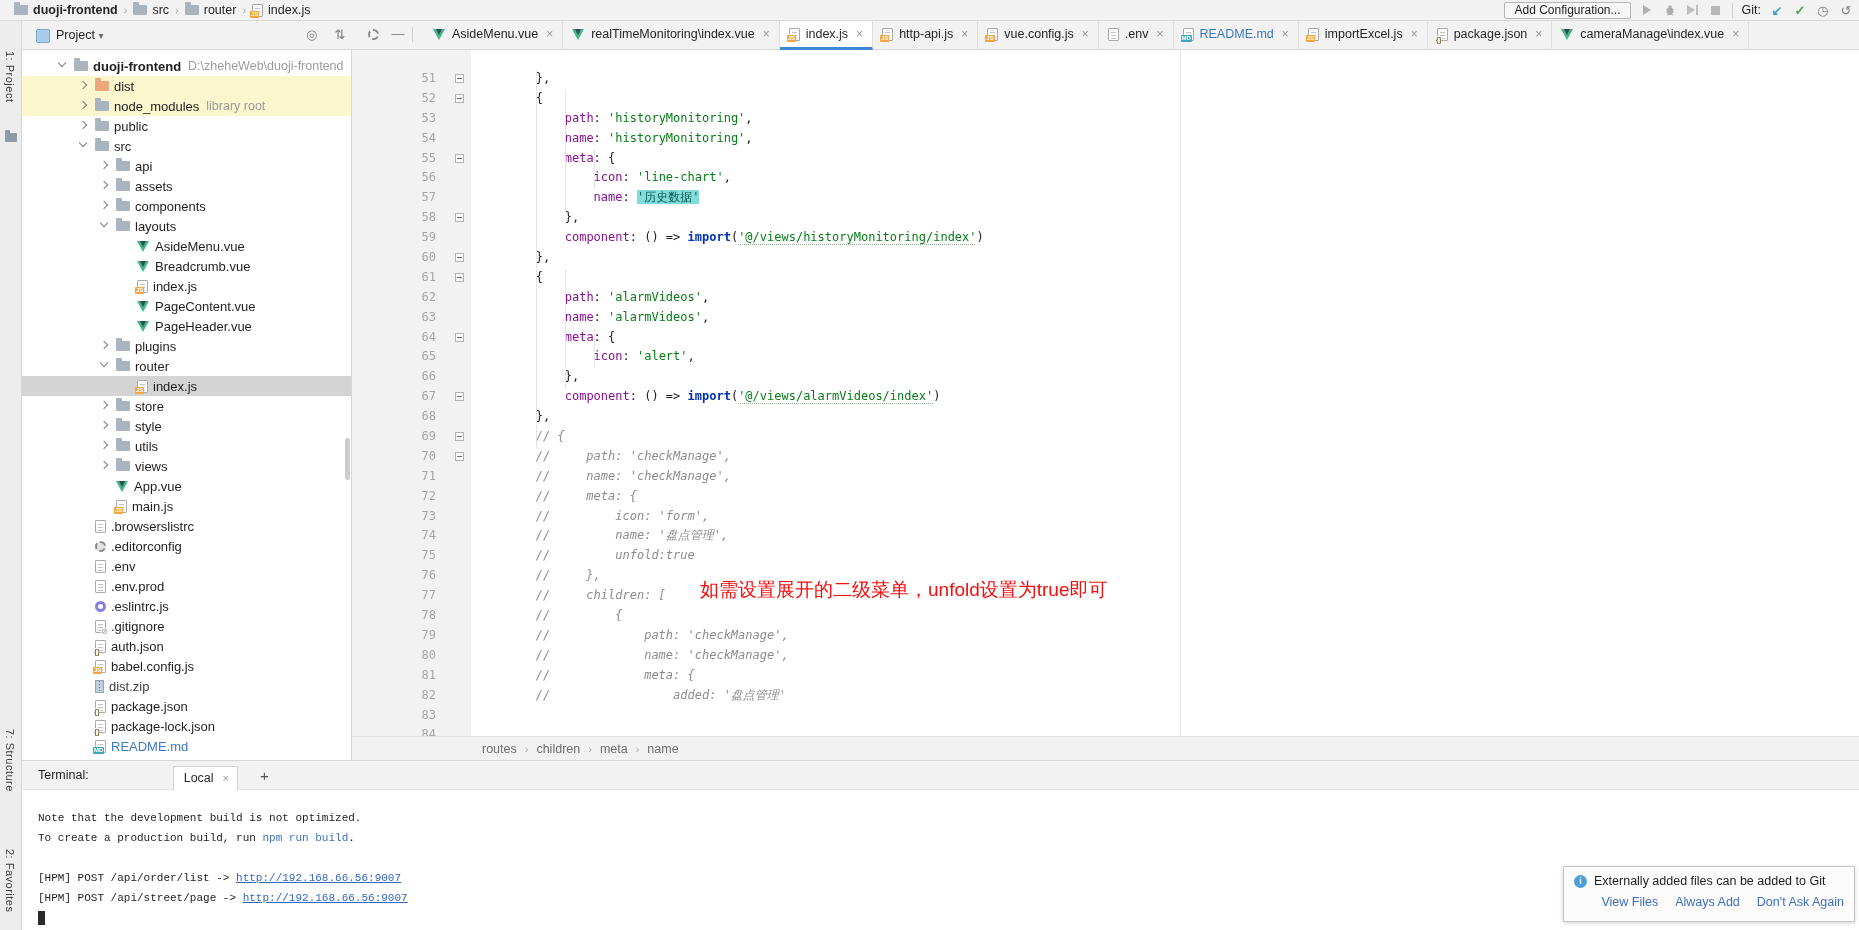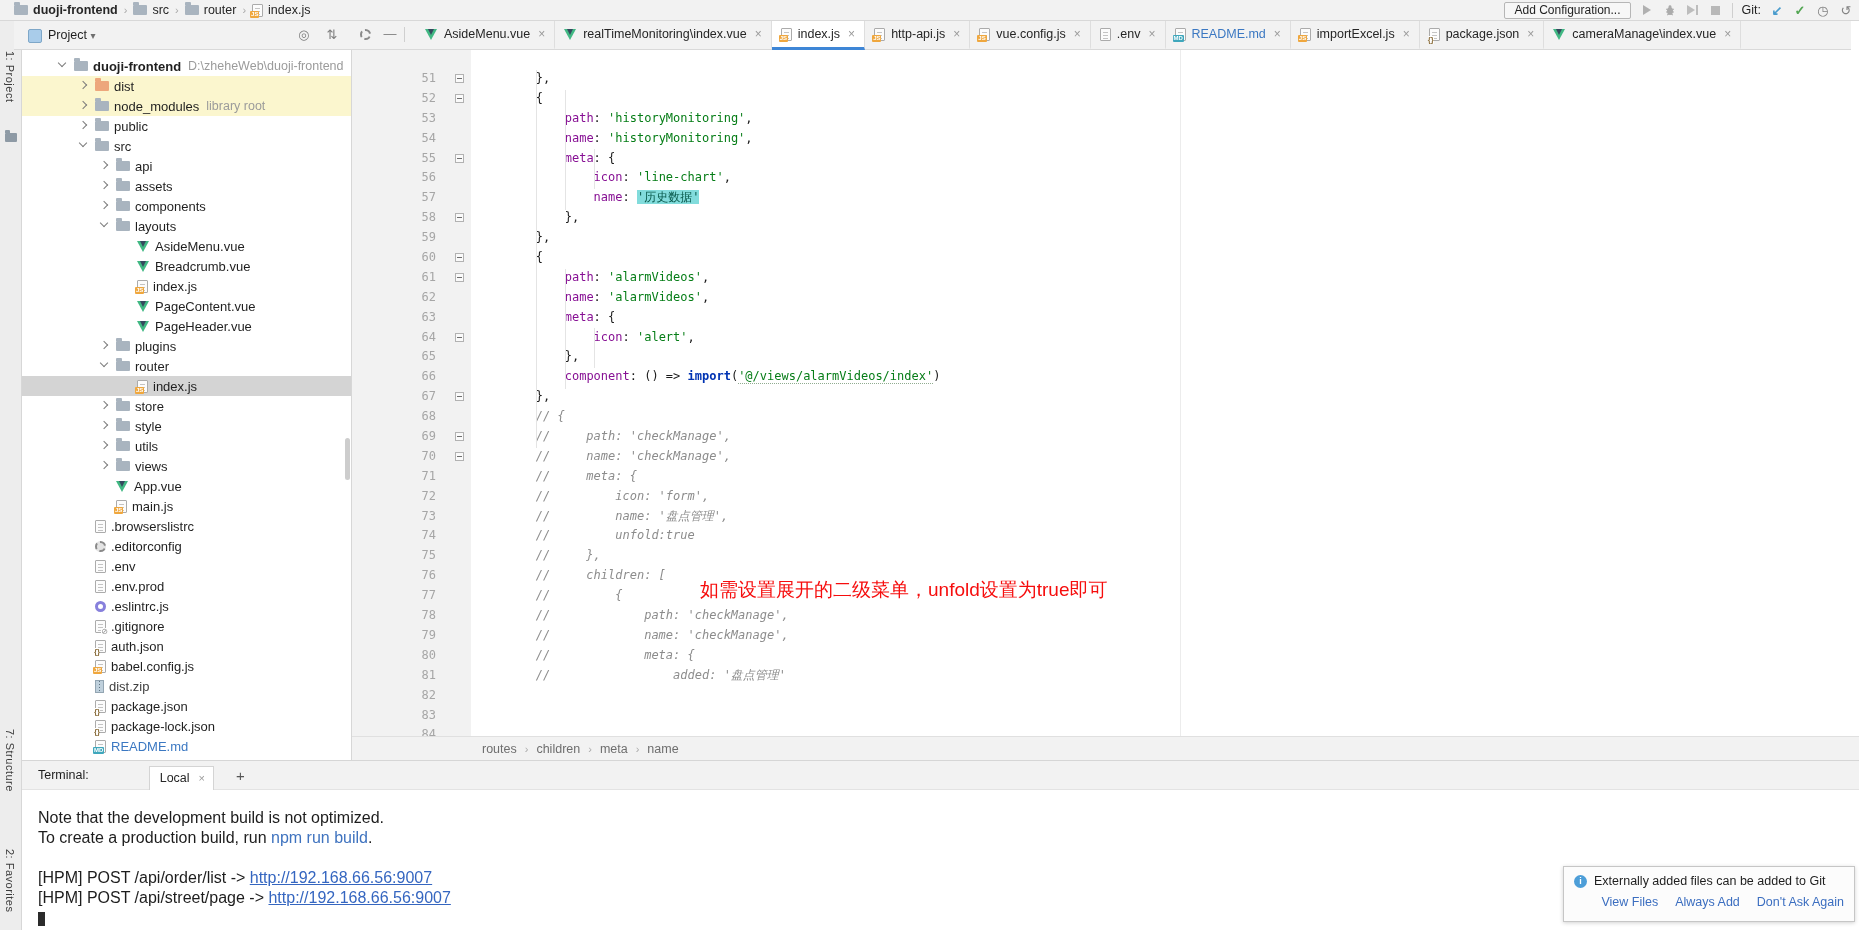--- a/index.html
+++ b/index.html
@@ -28,21 +28,21 @@
   .git-ok{color:#53A653;font-size:13px;font-weight:bold;}
   .git-gray{color:#848484;font-size:13px;}
 
   
   .stripe{left:0;top:21px;width:22px;height:909px;background:#EDEDED;border-right:1px solid #D7D7D7;box-sizing:border-box;}
   .vlabel{position:absolute;left:4px;writing-mode:vertical-rl;font-size:11px;color:#3c3c3c;letter-spacing:.5px;}
   .stripe-ico{position:absolute;left:5px;width:12px;height:9px;background:#8E9AA5;border-radius:1px;}
   .stripe-ico::before{content:"";position:absolute;top:-3px;left:0;width:5px;height:3px;background:#8E9AA5;border-radius:1px 1px 0 0;}
 
   
-  .row2{left:14px;top:21px;width:1837px;height:29px;background:#F2F2F2;border-bottom:1px solid #D9D9D9;box-sizing:border-box;}
+  .row2{left:22px;top:21px;width:1837px;height:29px;background:#F2F2F2;border-bottom:1px solid #D9D9D9;box-sizing:border-box;}
   .proj-ico{position:absolute;left:14px;top:8px;width:12px;height:12px;background:#A9CCEA;border:1px solid #7EA7C8;border-radius:2px;}
   .proj-title{position:absolute;left:34px;top:7px;font-size:12.5px;color:#1f1f1f;}
   .proj-caret{color:#6F6F6F;font-size:10px;}
   .hdr-ico{position:absolute;top:6px;font-size:13px;color:#7E7E7E;width:16px;text-align:center;}
   .gearc{position:absolute;top:8px;width:11px;height:11px;border:2px dashed #8A8A8A;border-radius:50%;box-sizing:border-box;}
   .tabs{position:absolute;left:402px;top:0;right:0;height:29px;display:flex;align-items:stretch;overflow:hidden;}
   .tab{display:flex;align-items:center;gap:6px;padding:0 9px;border-right:1px solid #DEDEDE;
        font-size:12.5px;color:#262626;white-space:nowrap;border-bottom:3px solid transparent;box-sizing:border-box;}
   .tab.active{background:#FFFFFF;border-bottom:3px solid #3E86D6;}
   .tab.modified .tab-lbl{color:#3B78C2;}
@@ -106,28 +106,28 @@
 
   
   .crumbbar{left:352px;top:736px;width:1507px;height:24px;background:#F2F2F2;border-top:1px solid #E0E0E0;
             box-sizing:border-box;display:flex;align-items:center;padding-left:130px;gap:8px;}
   .crumbbar .bc{color:#6E6E6E;font-size:12.5px;}
   .crumbbar .bcsep{color:#ABABAB;font-size:11px;}
 
   
   .term-hdr{left:22px;top:760px;width:1837px;height:30px;background:#F2F2F2;border-top:1px solid #D6D6D6;
             border-bottom:1px solid #E3E3E3;box-sizing:border-box;display:flex;align-items:center;padding-left:16px;}
-  .term-title{font-size:12.5px;color:#1f1f1f;margin-right:60px;}
+  .term-title{font-size:12.5px;color:#1f1f1f;margin-right:84px;}
   .term-tab{background:#FFFFFF;border:1px solid #D4D4D4;border-bottom:none;padding:4px 8px 5px 10px;
             font-size:12.5px;color:#262626;display:flex;align-items:center;gap:7px;margin-top:6px;}
   .term-tab .tab-x{font-size:11px;}
   .term-plus{margin-left:22px;color:#555;font-size:15px;}
   .term-body{left:22px;top:790px;width:1837px;height:140px;background:#FFFFFF;overflow:hidden;}
   .tlines{position:absolute;left:16px;top:18px;}
-  .tl{height:20px;line-height:20px;white-space:pre;font-family:Liberation Sans, sans-serif;font-size:16px;}
+  .tl{height:20px;line-height:20px;white-space:pre;font-family:Liberation Mono, monospace;font-size:11px;}
   .tl-p{color:#1D1D1D}.tl-cmd{color:#3F73BF}
   .tl-link{color:#3566C0;text-decoration:underline;}
   .tl-cursor{display:inline-block;width:7px;height:14px;background:#2B2B2B;vertical-align:middle;}
 
   
   .notif{left:1563px;top:866px;width:292px;height:56px;background:#FCFCFC;border:1px solid #C6C6C6;
          box-sizing:border-box;box-shadow:0 1px 4px rgba(0,0,0,.18);padding:7px 10px 6px 10px;}
   .notif-row1{display:flex;align-items:center;gap:7px;}
   .notif-i{width:13px;height:13px;border-radius:50%;background:#4D9ED8;color:#fff;font-size:9px;font-weight:bold;
            display:inline-flex;align-items:center;justify-content:center;flex:0 0 13px;}
@@ -529,20 +529,21 @@
   <div class="abs marginguide"></div>
   <div class="abs code" id="code">
       <div class="cl"><span class="tk-p">        },</span></div>
       <div class="cl"><span class="tk-p">        {</span></div>
       <div class="cl"><span class="tk-p">            </span><span class="tk-k">path</span><span class="tk-p">: </span><span class="tk-s">'historyMonitoring'</span><span class="tk-p">,</span></div>
       <div class="cl"><span class="tk-p">            </span><span class="tk-k">name</span><span class="tk-p">: </span><span class="tk-s">'historyMonitoring'</span><span class="tk-p">,</span></div>
       <div class="cl"><span class="tk-p">            </span><span class="tk-k">meta</span><span class="tk-p">: {</span></div>
       <div class="cl"><span class="tk-p">                </span><span class="tk-k">icon</span><span class="tk-p">: </span><span class="tk-s">'line-chart'</span><span class="tk-p">,</span></div>
       <div class="cl"><span class="tk-p">                </span><span class="tk-k">name</span><span class="tk-p">: </span><span class="tk-hl">'历史数据'</span></div>
       <div class="cl"><span class="tk-p">            },</span></div>
+      <div class="cl"><span class="tk-p">            </span><span class="tk-k">component</span><span class="tk-p">: () =&gt; </span><span class="tk-kw">import</span><span class="tk-p">(</span><span class="tk-su">'@/views/historyMonitoring/index'</span><span class="tk-p">)</span></div>
       <div class="cl"><span class="tk-p">        },</span></div>
       <div class="cl"><span class="tk-p">        {</span></div>
       <div class="cl"><span class="tk-p">            </span><span class="tk-k">path</span><span class="tk-p">: </span><span class="tk-s">'alarmVideos'</span><span class="tk-p">,</span></div>
       <div class="cl"><span class="tk-p">            </span><span class="tk-k">name</span><span class="tk-p">: </span><span class="tk-s">'alarmVideos'</span><span class="tk-p">,</span></div>
       <div class="cl"><span class="tk-p">            </span><span class="tk-k">meta</span><span class="tk-p">: {</span></div>
       <div class="cl"><span class="tk-p">                </span><span class="tk-k">icon</span><span class="tk-p">: </span><span class="tk-s">'alert'</span><span class="tk-p">,</span></div>
       <div class="cl"><span class="tk-p">            },</span></div>
       <div class="cl"><span class="tk-p">            </span><span class="tk-k">component</span><span class="tk-p">: () =&gt; </span><span class="tk-kw">import</span><span class="tk-p">(</span><span class="tk-su">'@/views/alarmVideos/index'</span><span class="tk-p">)</span></div>
       <div class="cl"><span class="tk-p">        },</span></div>
       <div class="cl"><span class="tk-c">        // {</span></div>

